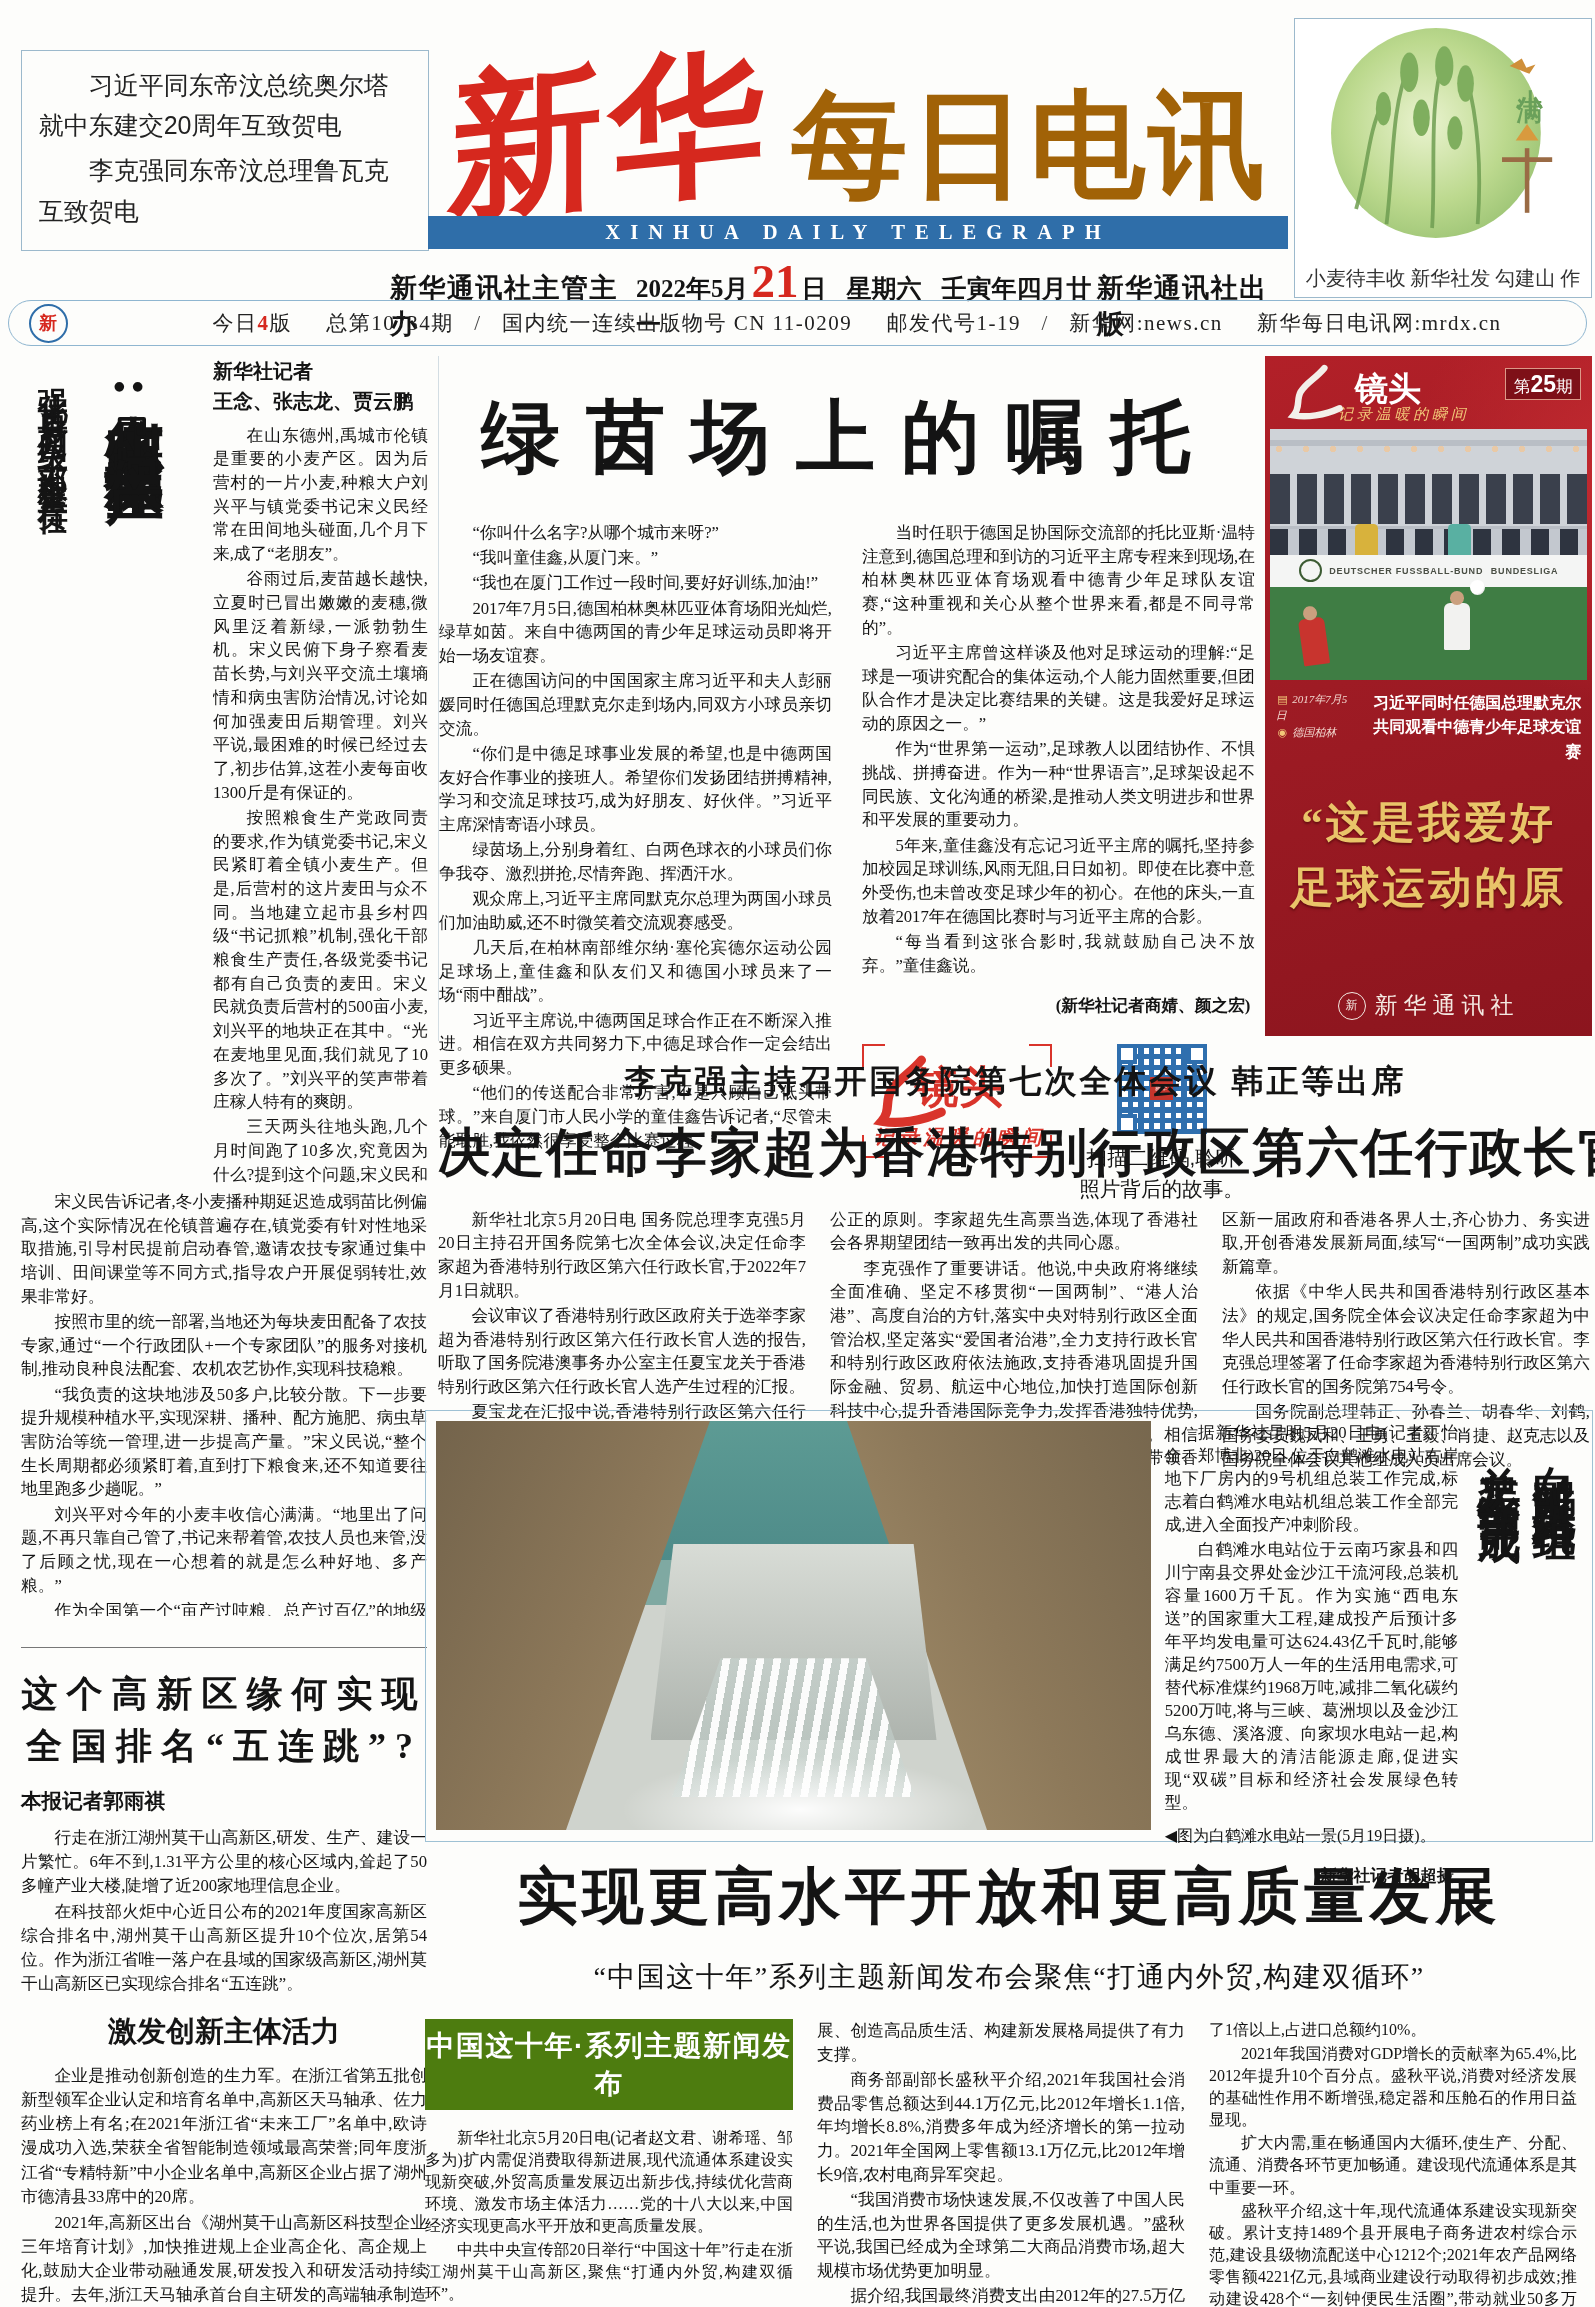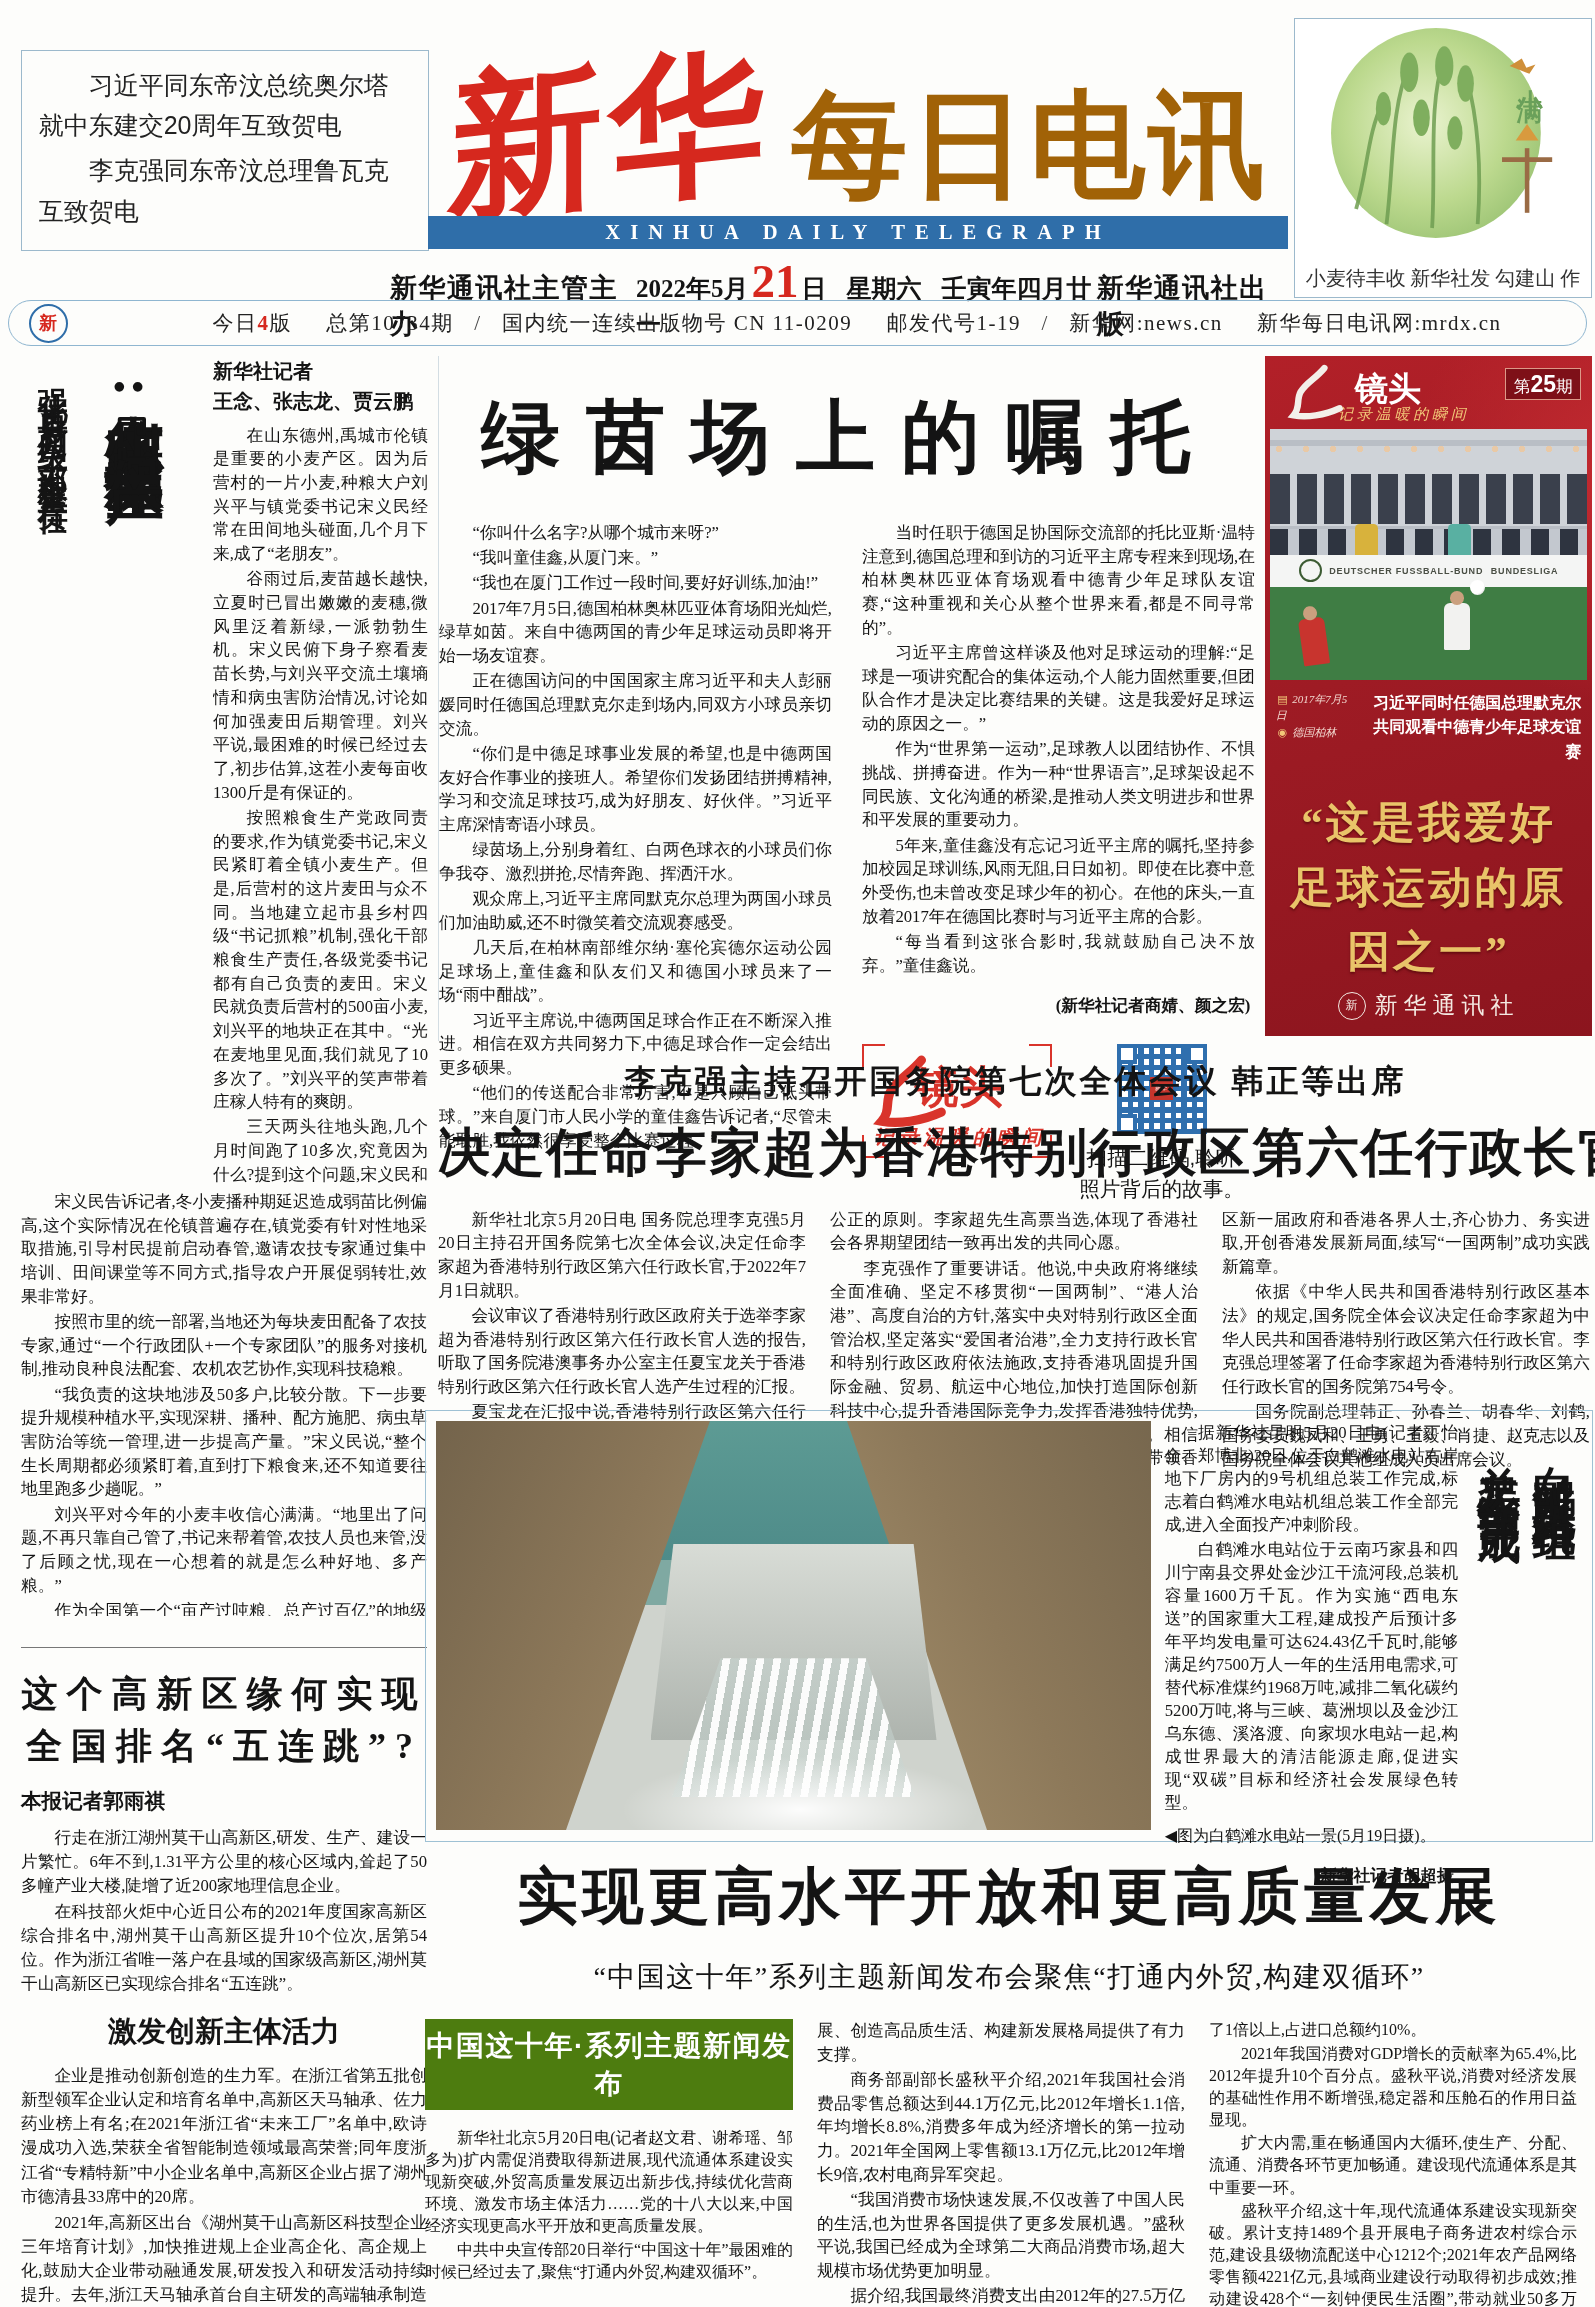--- a/index.html
+++ b/index.html
@@ -350,21 +350,20 @@
         <div><span class="ico">◉</span> <span>德国柏林</span></div>
       </div>
       <div class="po-capt">
         <div>习近平同时任德国总理默克尔</div>
         <div>共同观看中德青少年足球友谊赛</div>
       </div>
     </div>
     <div class="po-quote">
       <div>“这是我爱好</div>
       <div>足球运动的原</div>
-      <div>因之一”</div>
     </div>
     <div class="po-agency">
       <span class="po-ring">新</span>
       <span class="nm">新华通讯社</span>
     </div>
   </div>
 
   <div class="abs" id="lkq">
     <div class="lkq-kicker">李克强主持召开国务院第七次全体会议    韩正等出席</div>
     <div class="lkq-h">决定任命李家超为香港特别行政区第六任行政长官</div>
@@ -410,21 +409,21 @@
   </div>
 
   <div class="abs" id="bottom">
     <div class="bot-h">实现更高水平开放和更高质量发展</div>
     <div class="bot-sub">“中国这十年”系列主题新闻发布会聚焦“打通内外贸,构建双循环”</div>
     <div id="bot-cols">
       <div class="bcol">
         <div class="red-label">中国这十年·系列主题新闻发布</div>
         <div class="bt">
             <p class="para">新华社北京5月20日电(记者赵文君、谢希瑶、邹多为)扩内需促消费取得新进展,现代流通体系建设实现新突破,外贸高质量发展迈出新步伐,持续优化营商环境、激发市场主体活力……党的十八大以来,中国经济实现更高水平开放和更高质量发展。</p>
-            <p class="para">中共中央宣传部20日举行“中国这十年”最困难的时候已经过去了,聚焦“打通内外贸,构建双循环”。</p>
+            <p class="para">中共中央宣传部20日举行“中国这十年”行走在浙江湖州莫干山高新区,聚焦“打通内外贸,构建双循环”。</p>
           </div>
         <div class="bot-subhead">内需市场更为广阔</div>
 
       </div>
       <div class="bcol bt cont-col">
           <p class="para">展、创造高品质生活、构建新发展格局提供了有力支撑。</p>
           <p class="para">商务部副部长盛秋平介绍,2021年我国社会消费品零售总额达到44.1万亿元,比2012年增长1.1倍,年均增长8.8%,消费多年成为经济增长的第一拉动力。2021年全国网上零售额13.1万亿元,比2012年增长9倍,农村电商异军突起。</p>
           <p class="para">“我国消费市场快速发展,不仅改善了中国人民的生活,也为世界各国提供了更多发展机遇。”盛秋平说,我国已经成为全球第二大商品消费市场,超大规模市场优势更加明显。</p>
           <p class="para">据介绍,我国最终消费支出由2012年的27.5万亿元提升到2020年的56.1万亿元,最终消费支出占国内生产总值(GDP)的比重由51.1%提升到54.7%。2021年我国消费品进口额达到了1.7万亿元,比2012年增长</p>
         </div>

